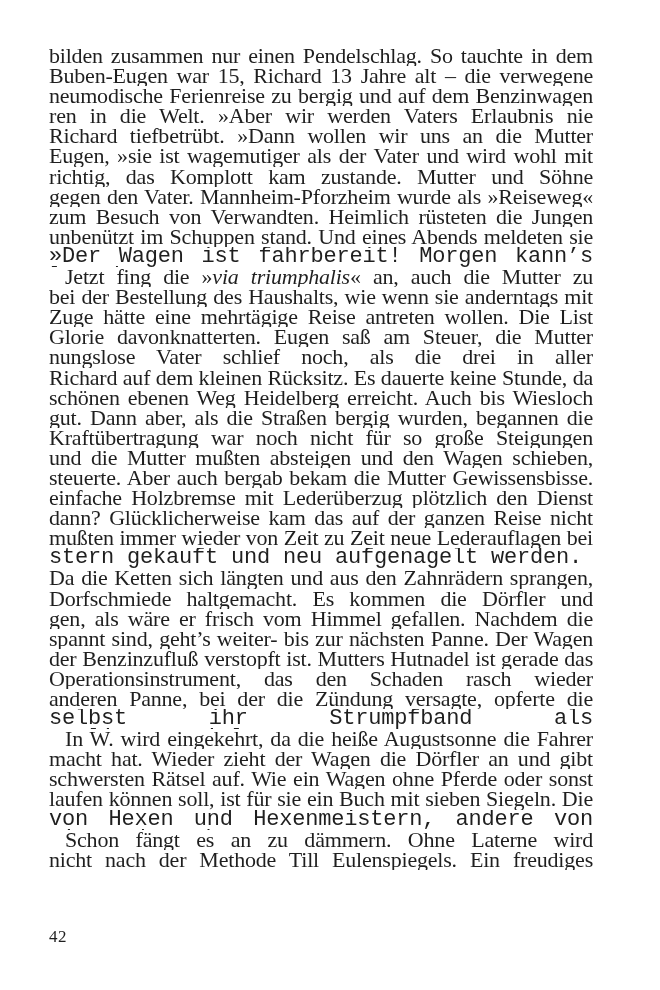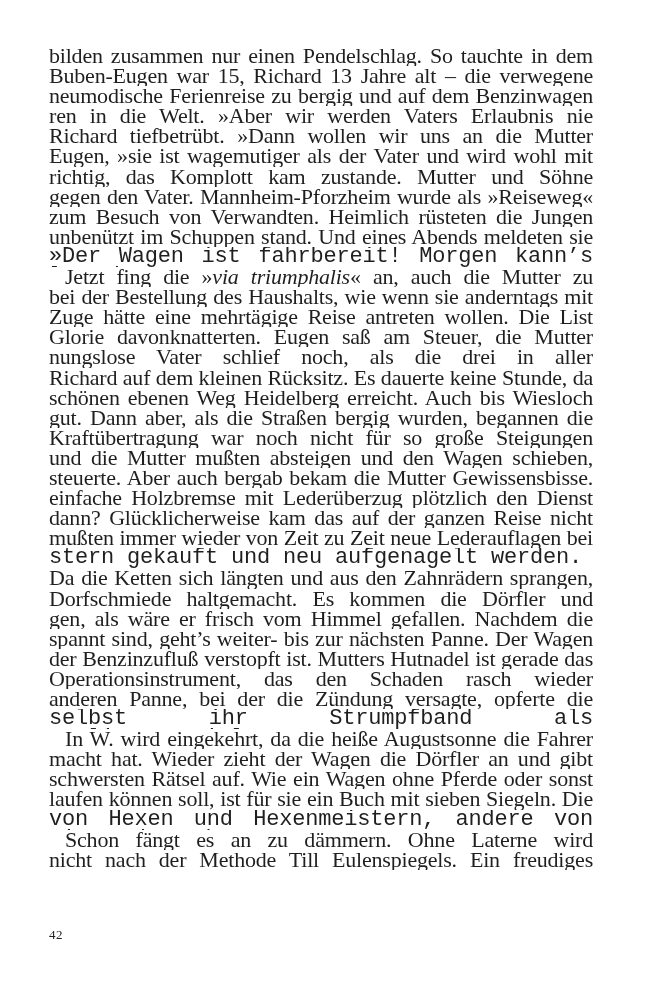--- a/index.html
+++ b/index.html
@@ -51,21 +51,21 @@
   }
   .it {
     font-style: italic;
     margin-top: 8px;
   }
   .folio {
     position: absolute;
     left: 49px;
     top: 927px;
     font-family: "Liberation Serif", serif;
-    font-size: 13px;
+    font-size: 17px;
     line-height: normal;
     letter-spacing: 0.5px;
     color: #1f1f1f;
   }
 </style>
 </head>
 <body style="background: rgb(255, 255, 255);">
 
 <div class="page">
   <div class="text-block" style="color: rgb(31, 31, 31);">

